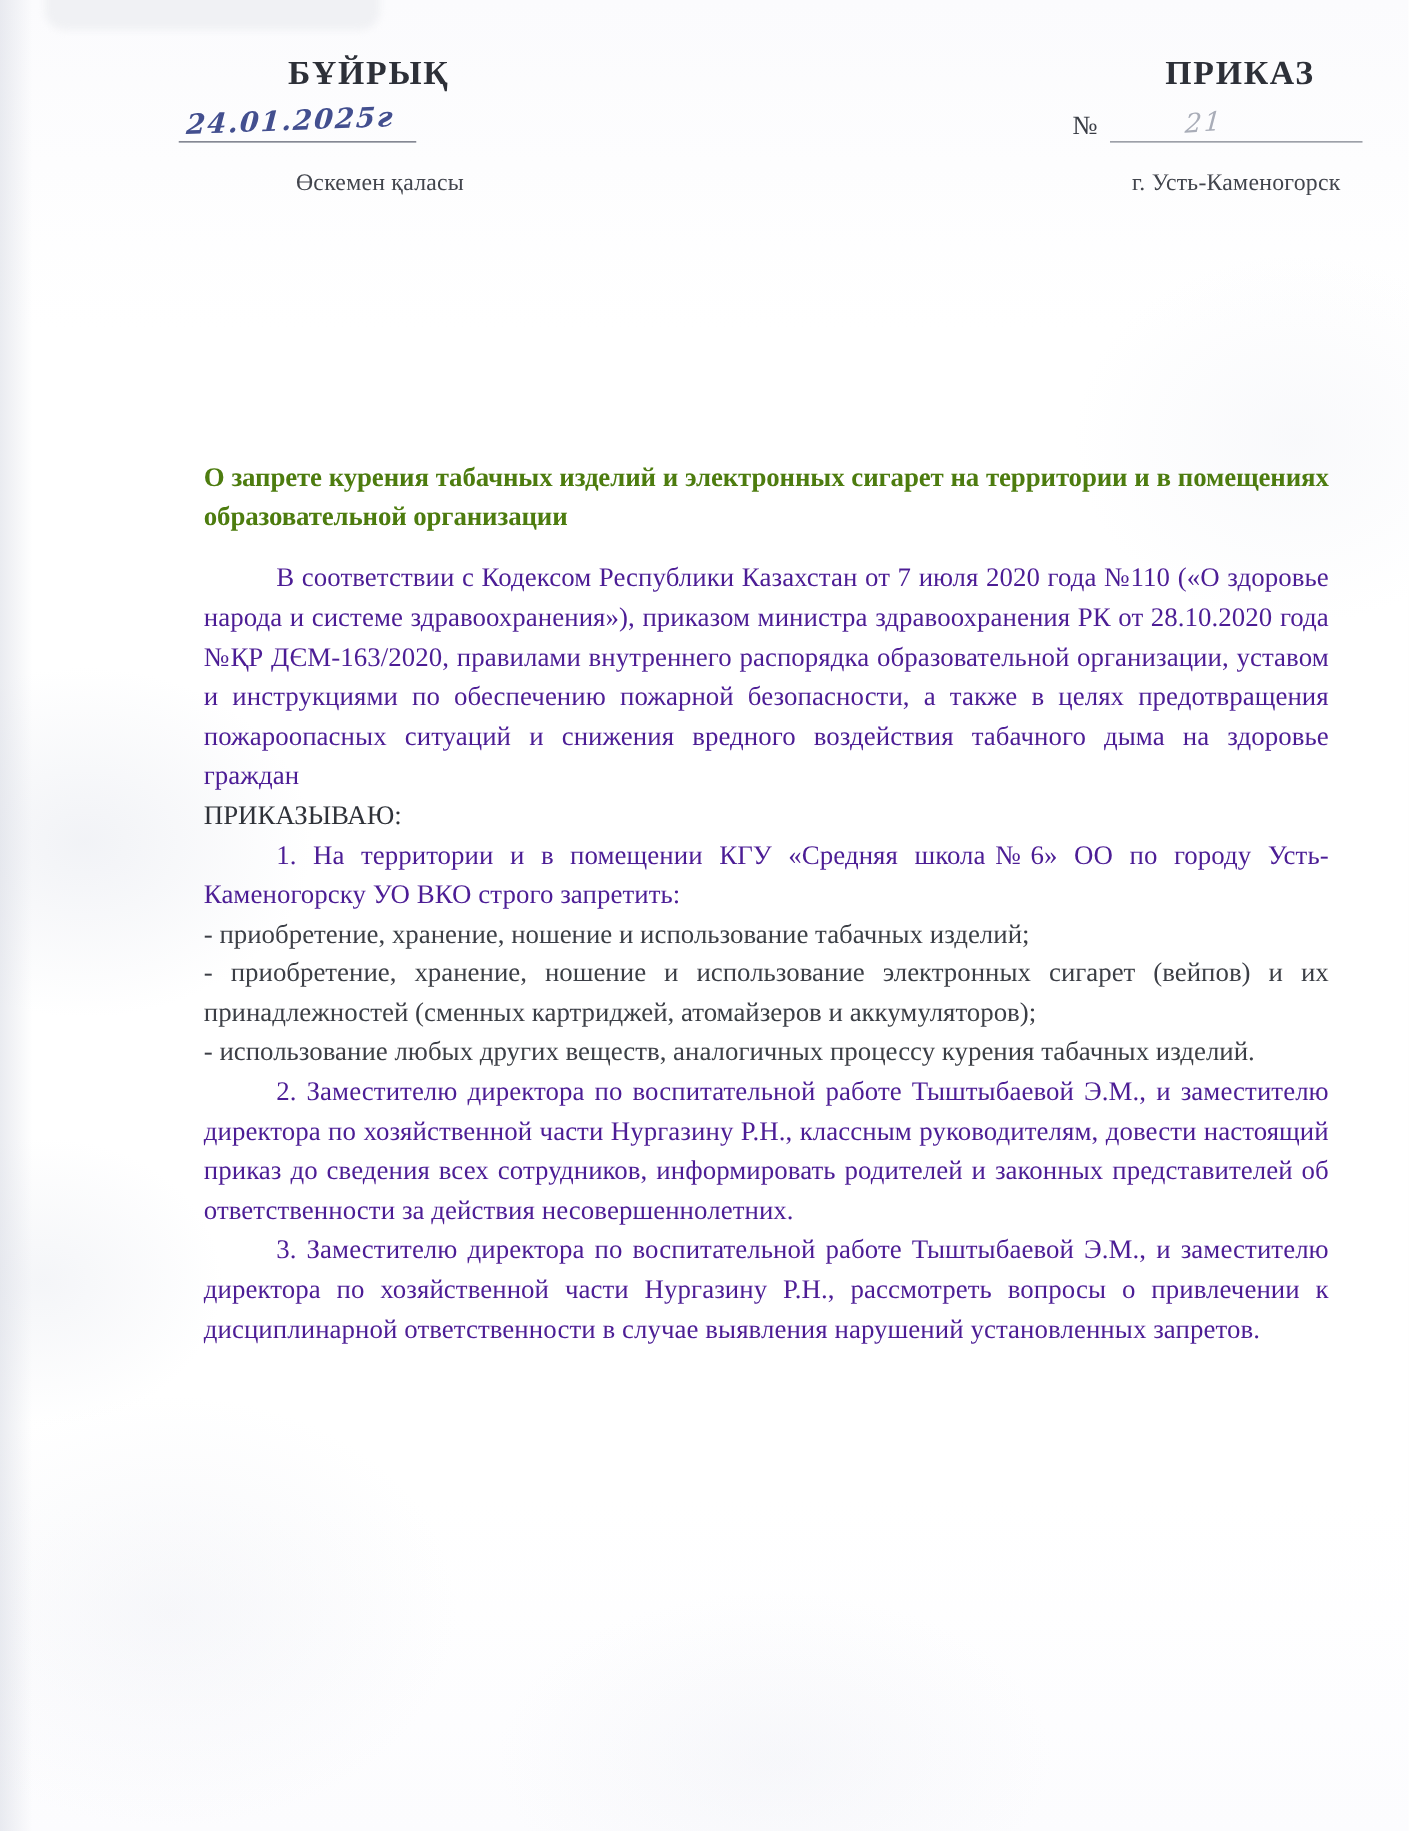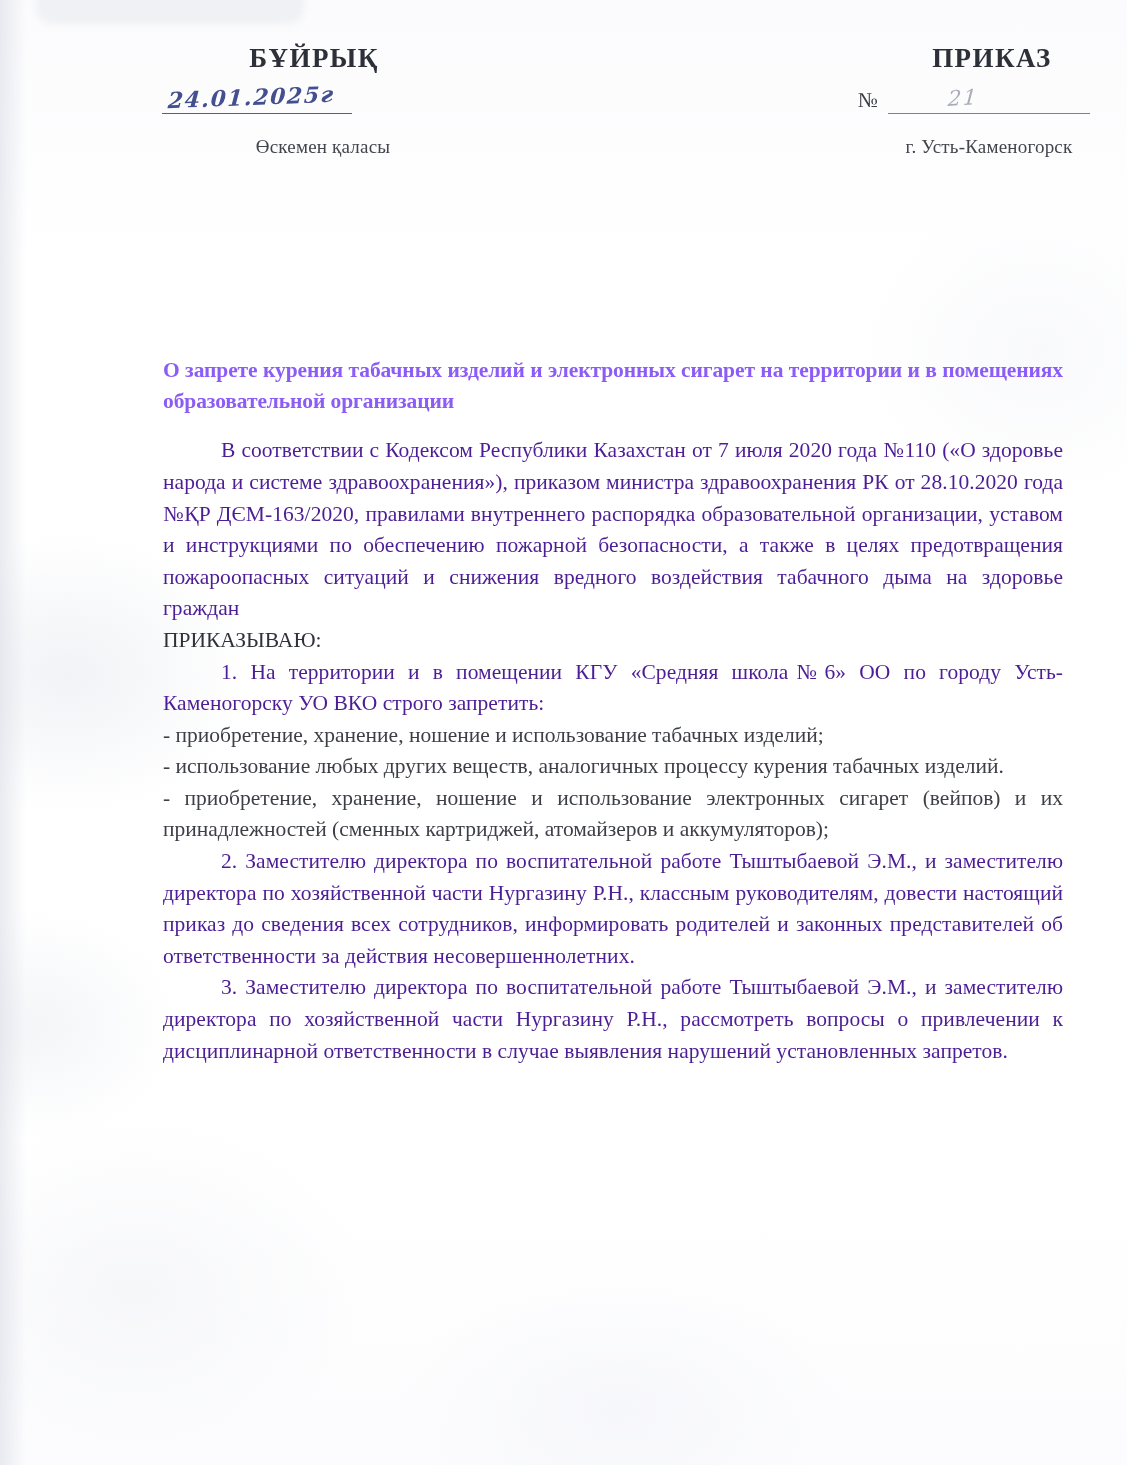--- a/index.html
+++ b/index.html
@@ -59,21 +59,21 @@
     position: absolute;
     left: 0; right: 0;
     top: 44px;
     height: 130px;
   }
 
   .hdr-col {
     position: absolute;
     text-align: center;
   }
-  .hdr-col.left  { left: 144px; width: 340px; }
+  .hdr-col.left  { left: 125px; width: 340px; }
   .hdr-col.right { left: 832px; width: 320px; }
 
   .doc-heading {
     font-size: 27px;
     font-weight: bold;
     letter-spacing: 1.4px;
     color: #2d3038;
     margin: 0;
     line-height: 1.1;
   }
@@ -152,22 +152,22 @@
     top: 355px;
     width: 900px;
   }
 
   .subject {
     font-size: 21.5px;
     font-weight: bold;
     line-height: 1.45;
     text-align: justify;
     text-align-last: left;
-    color: #8b5cf6;
-    margin: 0 0 18px 0;
+    color: #4d7c0f;
+    margin: 12px 0 18px 0;
     letter-spacing: -0.1px;
   }
 
   p.para {
     font-size: 21.5px;
     line-height: 1.47;
     text-align: justify;
     margin: 0;
     color: #4c1d95;
     letter-spacing: 0.05px;
@@ -234,23 +234,23 @@
     <div class="subject">О запрете курения табачных изделий и электронных сигарет на территории и в помещениях образовательной организации</div>
 
     <p class="para indent last-left">В соответствии с Кодексом Республики Казахстан от 7 июля 2020 года №110 («О здоровье народа и системе здравоохранения»), приказом министра здравоохранения РК от 28.10.2020 года №ҚР ДЄМ-163/2020, правилами внутреннего распорядка образовательной организации, уставом и инструкциями по обеспечению пожарной безопасности, а также в целях предотвращения пожароопасных ситуаций и снижения вредного воздействия табачного дыма на здоровье граждан</p>
 
     <p class="order-word">ПРИКАЗЫВАЮ:</p>
 
     <p class="para indent last-left">1. На территории и в помещении КГУ «Средняя школа№6» ОО по городу Усть-Каменогорску УО ВКО строго запретить:</p>
 
     <p class="bullet last-left">- приобретение, хранение, ношение и использование табачных изделий;</p>
 
+    <p class="bullet last-left">- приобретение, хранение, ношение и использование электронных сигарет (вейпов) и их принадлежностей (сменных картриджей, атомайзеров и аккумуляторов);</p>
+
     <p class="bullet last-left">- использование любых других веществ, аналогичных процессу курения табачных изделий.</p>
 
-    <p class="bullet last-left">- приобретение, хранение, ношение и использование электронных сигарет (вейпов) и их принадлежностей (сменных картриджей, атомайзеров и аккумуляторов);</p>
-
     <p class="para indent last-left">2. Заместителю директора по воспитательной работе Тыштыбаевой Э.М., и заместителю директора по хозяйственной части Нургазину Р.Н., классным руководителям, довести настоящий приказ до сведения всех сотрудников, информировать родителей и законных представителей об ответственности за действия несовершеннолетних.</p>
 
     <p class="para indent last-left">3. Заместителю директора по воспитательной работе Тыштыбаевой Э.М., и заместителю директора по хозяйственной части Нургазину Р.Н., рассмотреть вопросы о привлечении к дисциплинарной ответственности в случае выявления нарушений установленных запретов.</p>
 
   </div>
 
 </div>
 
 </body></html>

